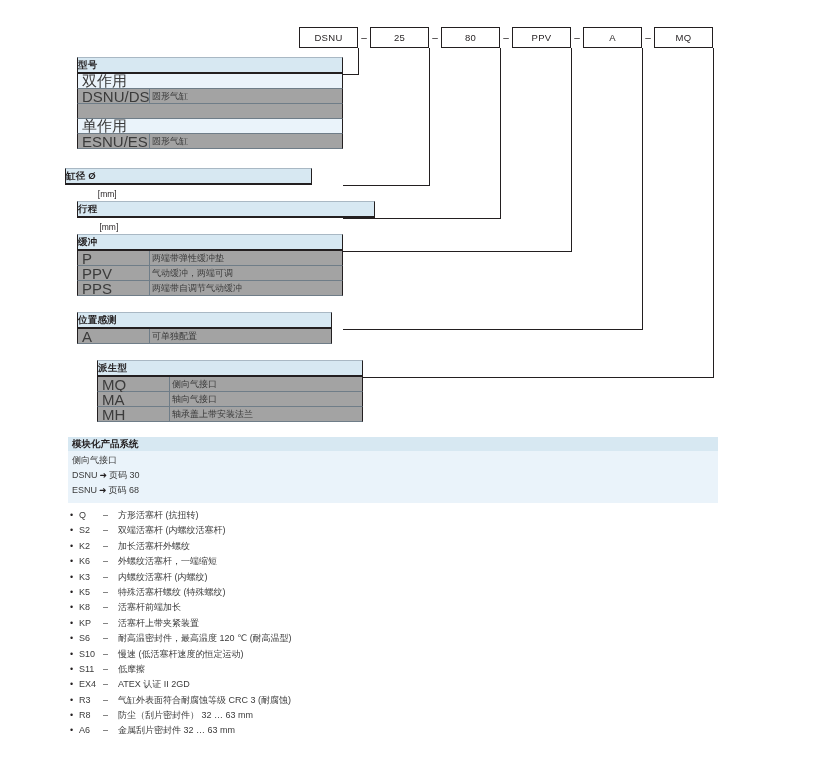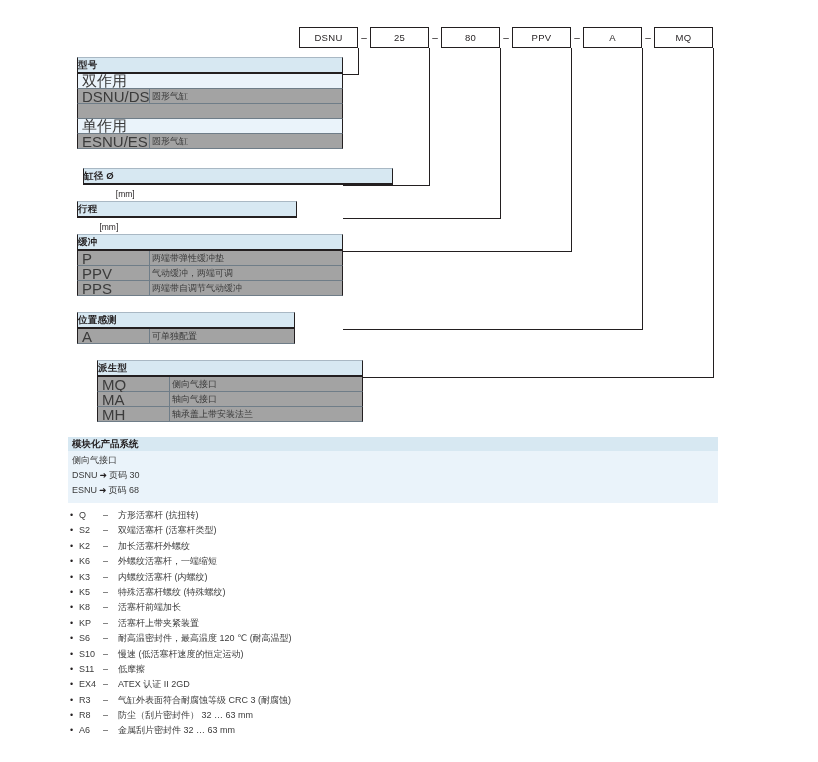--- a/index.html
+++ b/index.html
@@ -154,28 +154,28 @@
         <div class="c1"></div>
       </div>
       <div class="row shade full">
         <div class="c1">单作用</div>
       </div>
       <div class="row">
         <div class="c1" style="flex: 0 0 71px; width: 71px;">ESNU/ESN</div>
         <div class="c2">圆形气缸</div>
       </div>
     </div>
-  <div class="tbl" id="tbl-bore" style="left: 83px; top: 168px; width: 310px;">
+  <div class="tbl" id="tbl-bore" style="left: 65px; top: 168px; width: 247px;">
       <div class="thead">
         <span class="th-txt">缸径 Ø</span>
         <span class="th-unit">[mm]</span>
       </div>
       <div class="rule"></div>
     </div>
-  <div class="tbl" id="tbl-stroke" style="left: 77px; top: 201px; width: 220px;">
+  <div class="tbl" id="tbl-stroke" style="left: 77px; top: 201px; width: 298px;">
       <div class="thead">
         <span class="th-txt">行程</span>
         <span class="th-unit">[mm]</span>
       </div>
       <div class="rule"></div>
     </div>
   <div class="tbl" id="tbl-cush" style="left: 77px; top: 234px; width: 266px;">
       <div class="thead">
         <span class="th-txt">缓冲</span>
       </div>
@@ -186,21 +186,21 @@
       </div>
       <div class="row">
         <div class="c1" style="flex: 0 0 71px; width: 71px;">PPV</div>
         <div class="c2">气动缓冲，两端可调</div>
       </div>
       <div class="row">
         <div class="c1" style="flex: 0 0 71px; width: 71px;">PPS</div>
         <div class="c2">两端带自调节气动缓冲</div>
       </div>
     </div>
-  <div class="tbl" id="tbl-pos" style="left: 77px; top: 312px; width: 218px;">
+  <div class="tbl" id="tbl-pos" style="left: 77px; top: 312px; width: 255px;">
       <div class="thead">
         <span class="th-txt">位置感测</span>
       </div>
       <div class="rule"></div>
       <div class="row">
         <div class="c1" style="flex: 0 0 71px; width: 71px;">A</div>
         <div class="c2">可单独配置</div>
       </div>
     </div>
   <div class="tbl" id="tbl-var" style="left: 77px; top: 360px; width: 266px; margin-left: 20px;">
@@ -237,21 +237,21 @@
       <div class="opt">
         <span class="bullet">•</span>
         <span class="code">Q</span>
         <span class="dash">–</span>
         <span class="desc">方形活塞杆 (抗扭转)</span>
       </div>
       <div class="opt">
         <span class="bullet">•</span>
         <span class="code">S2</span>
         <span class="dash">–</span>
-        <span class="desc">双端活塞杆 (活塞杆类型)</span>
+        <span class="desc">双端活塞杆 (内螺纹活塞杆)</span>
       </div>
       <div class="opt">
         <span class="bullet">•</span>
         <span class="code">K2</span>
         <span class="dash">–</span>
         <span class="desc">加长活塞杆外螺纹</span>
       </div>
       <div class="opt">
         <span class="bullet">•</span>
         <span class="code">K6</span>

